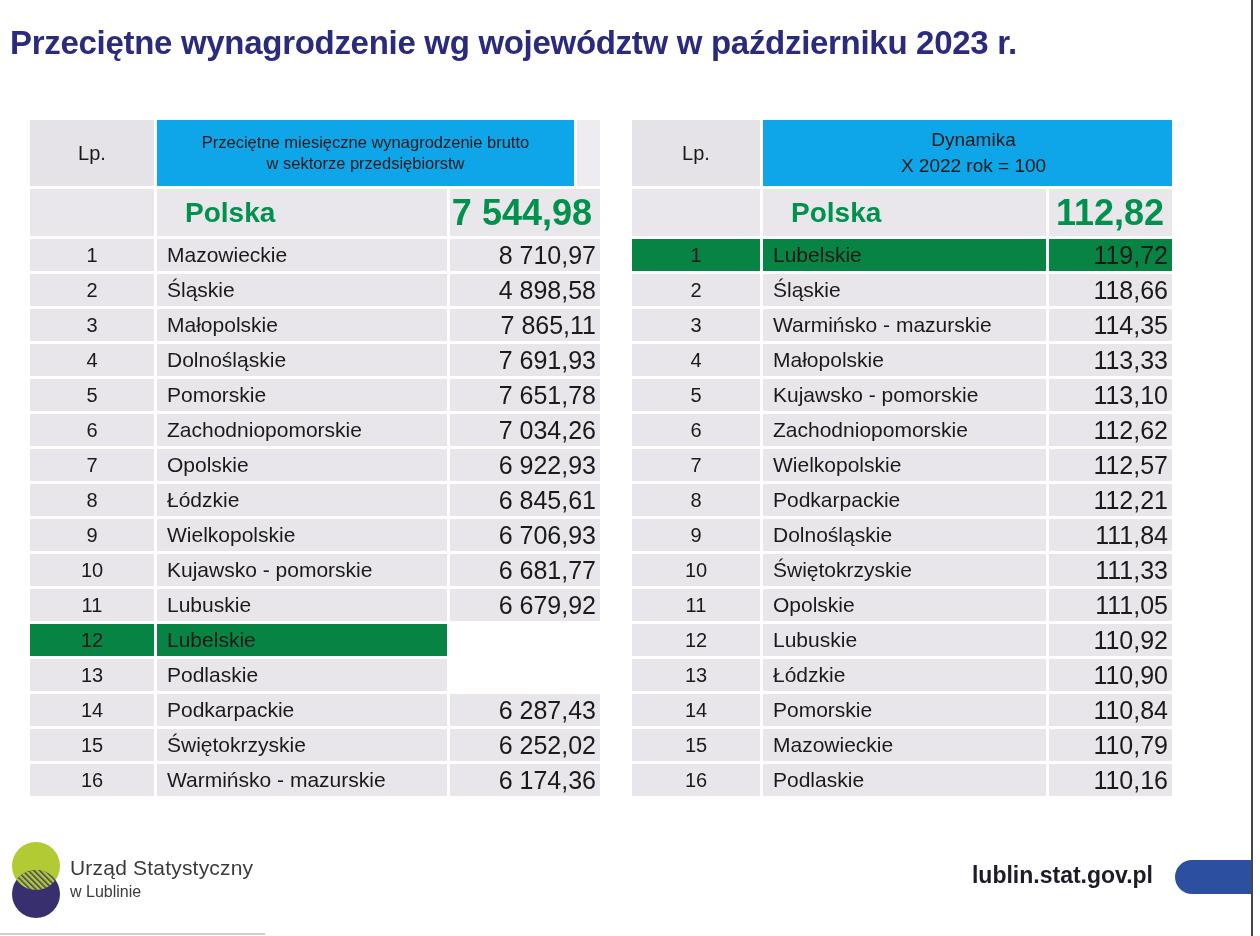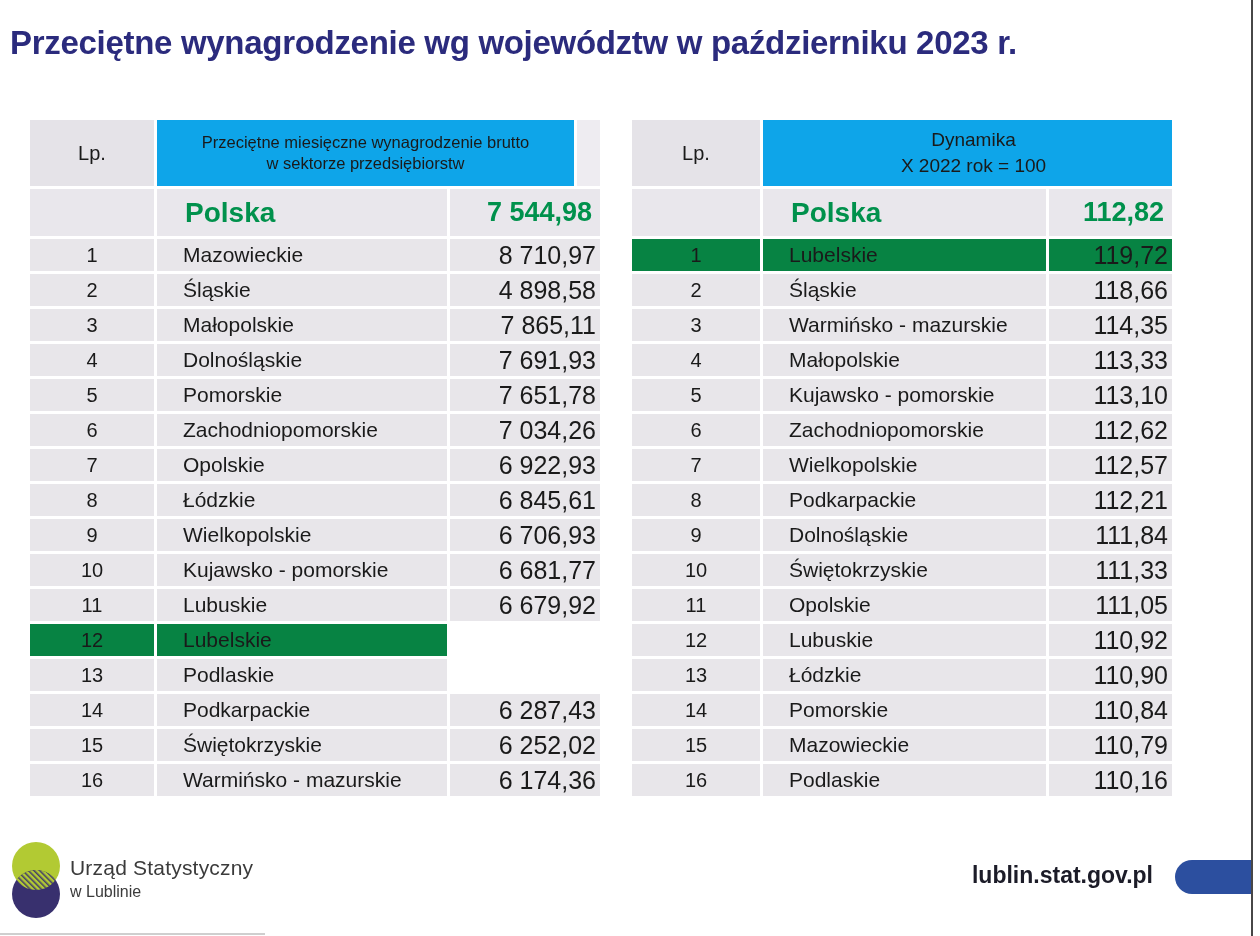--- a/index.html
+++ b/index.html
@@ -34,28 +34,28 @@
     background: #0ea5e9; font-size: 16.5px; line-height: 1.28;
   }
   .tbl-dynamics .desc-head { font-size: 19px; line-height: 1.35; padding-left: 12px; }
   .stub-head { background: #eeecf1; }
 
   .prow { display: grid; height: 47px; column-gap: 3px; margin-bottom: 3px; }
   .tbl-wages    .prow { grid-template-columns: 124px 290px 150px; }
   .tbl-dynamics .prow { grid-template-columns: 128px 283px 123px; }
   .prow .cell { background:#e9e7ec; }
   .prow .name  { font-size: 28px; font-weight: bold; color: var(--polska-green, #00914c); padding-left: 28px; }
-  .prow .value { font-size: 27px; font-weight: bold; color: var(--polska-green, #00914c); justify-content: flex-end; padding-right: 8px; }
+  .prow .value { font-size: 36px; font-weight: bold; color: var(--polska-green, #00914c); justify-content: flex-end; padding-right: 8px; }
 
   .tbody { display: flex; flex-direction: column; gap: 3px; }
   .row { display: grid; height: 32px; column-gap: 3px; }
   .tbl-wages    .row { grid-template-columns: 124px 290px 150px; }
   .tbl-dynamics .row { grid-template-columns: 128px 283px 123px; }
   .row .lp    { justify-content: center; font-size: 20px; }
-  .row .name  { font-size: 21px; padding-left: 26px; }
+  .row .name  { font-size: 21px; padding-left: 10px; }
   .row .value { font-size: 25px; justify-content: flex-end; padding-right: 4px; }
   .row.highlight .cell { background: var(--highlight-green, #078343); }
 
   
   .logo { position: absolute; left: 8px; top: 840px; width: 300px; height: 86px; }
   .logo svg { position: absolute; left: 0; top: 0; }
   .logo-text { position: absolute; left: 62px; top: 16px; color: #3b3b3b; }
   .org-name { font-size: 21px; letter-spacing: 0.2px; }
   .org-sub  { font-size: 16px; margin-top: 3px; }
 

